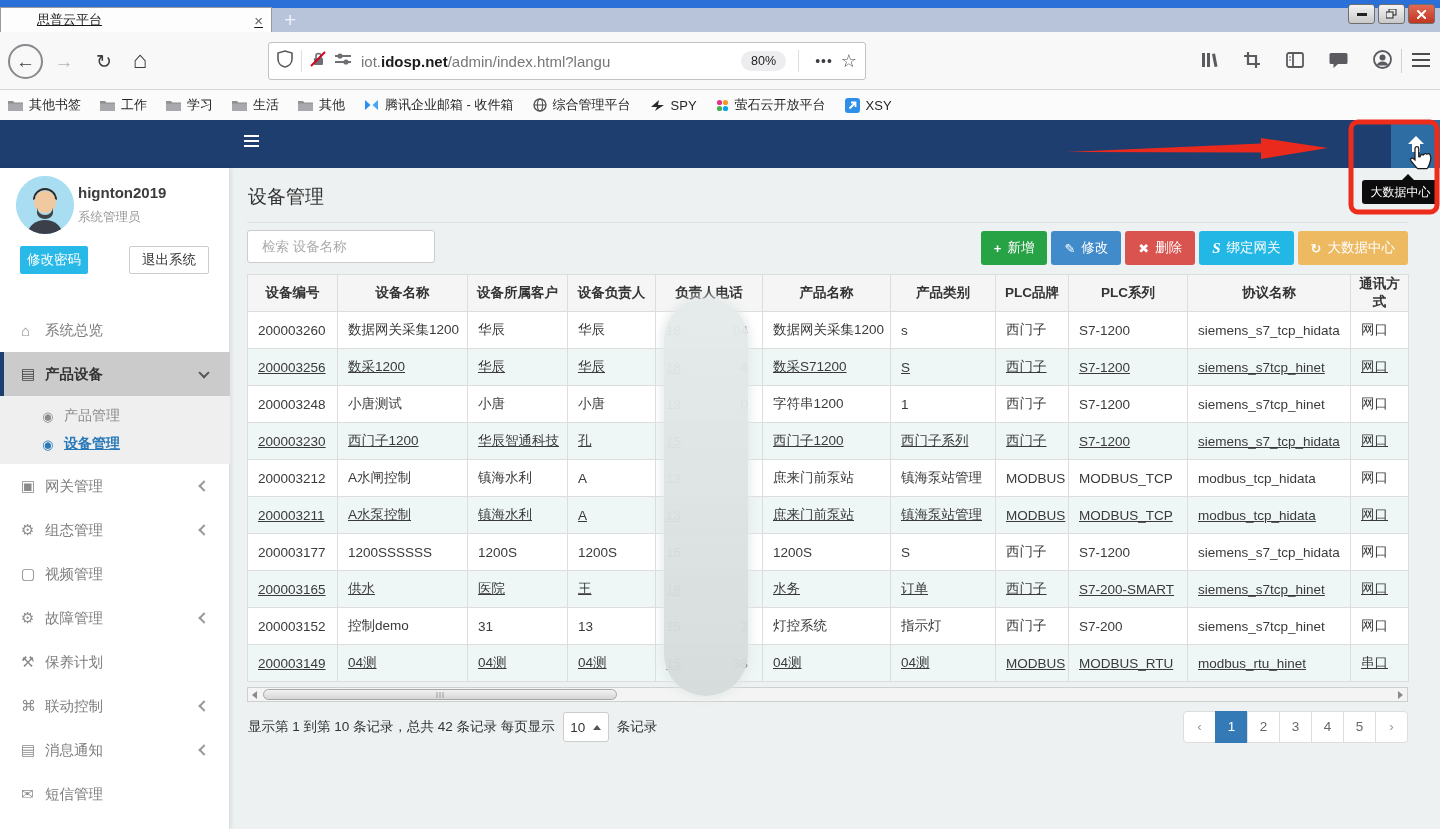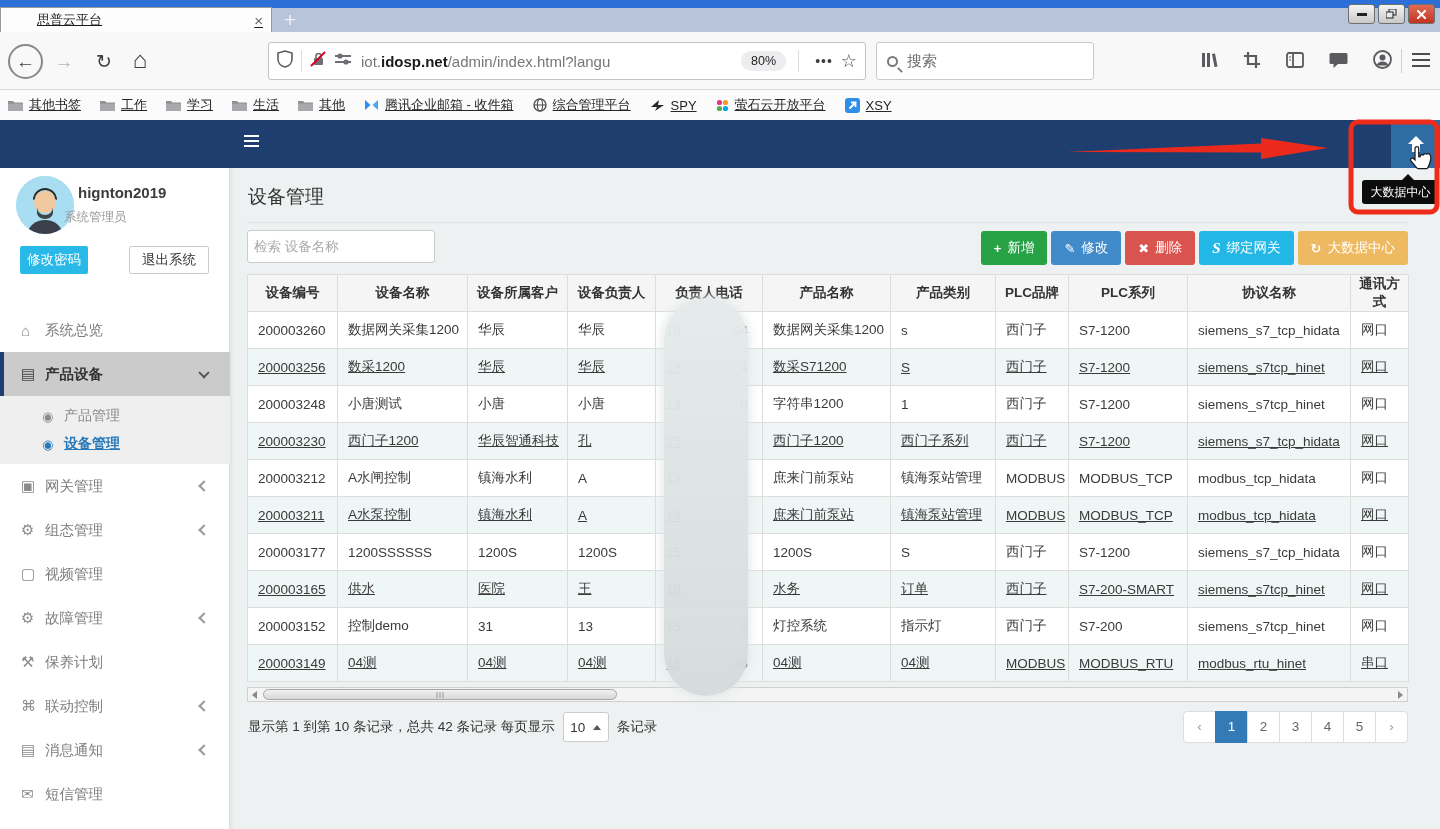--- a/index.html
+++ b/index.html
@@ -35,54 +35,54 @@
   .mag { width:11px; height:11px; border:2px solid #7a7a7e; border-radius:50%; position:relative; margin-right:9px; flex:none; }
   .mag::after { content:""; position:absolute; width:2px; height:6px; background:#7a7a7e; left:10px; top:9px; transform:rotate(-45deg); }
   .search-ph { font-size:15px; color:#6f6f73; }
   .tb-icons { position:absolute; right:48px; top:18px; display:flex; gap:25px; align-items:center; }
   .tb-icons svg { display:block; }
   .tb-sep { position:absolute; right:38px; top:17px; width:1px; height:24px; background:#d0d0d0; }
   .menu-icon { position:absolute; right:10px; top:21px; width:18px; }
   .menu-icon div { height:2px; background:#4c4c50; margin-bottom:4px; }
 
   .bmbar { position:absolute; left:0; top:90px; width:1440px; height:30px; background:#fbfbfb; display:flex; align-items:center; padding-left:8px; gap:19px; }
-  .bm { display:flex; align-items:center; gap:6px; font-size:13px; color:#262626; white-space:nowrap;text-decoration:underline; }
+  .bm { display:flex; align-items:center; gap:6px; font-size:13px; color:#262626; white-space:nowrap; }
   .bm svg { display:block; }
 
   
   .appnav { position:absolute; left:0; top:120px; width:1440px; height:48px; background:#1d3e6e; }
   .burger { position:absolute; left:244px; top:15px; width:15px; }
   .burger div { height:2px; background:#fff; margin-bottom:3px; }
   .nav-hl { position:absolute; right:0; top:0; width:49px; height:48px; background:#2e6da4; display:flex; align-items:center; justify-content:center; }
 
   
   .sidebar { position:absolute; left:0; top:168px; width:230px; height:661px; background:#fff; border-right:1px solid #d9dee1; box-shadow:2px 0 3px rgba(0,0,0,.06); }
   .avatar { position:absolute; left:16px; top:8px; width:58px; height:58px; border-radius:50%; overflow:hidden; background:#a9ddf2; }
   .uname { position:absolute; left:78px; top:16px; font-size:15px; font-weight:bold; color:#3c3c3c; }
-  .urole { position:absolute; left:64px; top:41px; font-size:12.5px; color:#9a9a9a; }
+  .urole { position:absolute; left:78px; top:41px; font-size:12.5px; color:#9a9a9a; }
   .btn-cyan { position:absolute; left:20px; top:78px; width:68px; height:28px; background:#29b9e8; color:#fff; font-size:13.5px; border:none; border-radius:2px; }
   .btn-white { position:absolute; left:129px; top:78px; width:80px; height:28px; background:#fff; color:#333; font-size:13.5px; border:1px solid #ccc; border-radius:2px; }
   .menu { position:absolute; left:0; top:140px; width:230px; }
   .mitem { position:relative; height:44px; display:flex; align-items:center; padding-left:21px; color:#7d7d7d; font-size:14.5px; }
   .mitem .mico { width:24px; font-size:15px; color:#8b8b8b; flex:none; }
   .mitem.active { background:#cbcbcb; border-left:4px solid #1d3e6e; padding-left:17px; color:#333; font-weight:bold; }
   .mitem.active .mico { color:#444; }
   .submenu { background:#efefef; padding:6px 0; }
   .sitem { position:relative; height:28px; display:flex; align-items:center; padding-left:42px; font-size:14px; color:#8b8b8b; }
   .sitem .mico { width:22px; font-size:13px; }
   .sitem.active { color:#2a7ab9; }
   .sitem.active span[data-name="submenu-label"] { text-decoration:underline; font-weight:bold; }
   .chev { position:absolute; right:22px; top:50%; width:8px; height:8px; border-right:2px solid #9a9a9a; border-bottom:2px solid #9a9a9a; }
   .chev.left { transform:translateY(-50%) rotate(135deg); }
   .chev.down { transform:translateY(-65%) rotate(45deg); border-color:#555; }
 
   
   .page-title { position:absolute; left:248px; top:184px; font-size:19px; color:#333; }
   .panel-line { position:absolute; left:247px; top:222px; width:1161px; border-top:1px solid #dde4e4; }
-  .dev-search { position:absolute; left:247px; top:230px; width:188px; height:33px; border:1px solid #ccc; border-radius:3px; padding:0 6px; font-size:13.5px; color:#333; background:#fff; font-family:inherit; }
+  .dev-search { position:absolute; left:247px; top:230px; width:188px; height:33px; border:1px solid #ccc; border-radius:3px; padding:0 14px; font-size:13.5px; color:#333; background:#fff; font-family:inherit; }
   .dev-search::placeholder { color:#aaa; }
   .actions { position:absolute; left:247px; top:231px; width:1161px; height:34px; display:flex; justify-content:flex-end; gap:4px; }
   .abtn { height:34px; border:none; border-radius:3px; color:#fff; font-size:13.5px; padding:0 13px; display:flex; align-items:center; gap:6px; font-family:inherit; }
   .abtn .aicon { font-size:13px; font-weight:bold; }
   .aicon.link { font-style:italic; font-family:"Liberation Serif","DejaVu Serif",serif; font-size:15px; }
 
   table.devices { position:absolute; left:247px; top:274px; width:1161px; border-collapse:collapse; table-layout:fixed; background:#fff; }
   .devices th { height:37px; background:#f5f5f5; border:1px solid #ddd; font-size:13.5px; color:#333; font-weight:bold; text-align:center; padding:0 4px; }
   .devices td { height:37px; border:1px solid #ddd; font-size:13.5px; color:#3a3a3a; padding:0 4px 0 10px; white-space:nowrap; overflow:hidden; }
   .devices tr.stripe td { background:#eff6f6;text-decoration:underline; }
@@ -166,24 +166,20 @@
             <line x1="0" y1="4" x2="16" y2="4" stroke="#6e6e73" stroke-width="2"></line>
             <circle cx="5" cy="4" r="2.6" fill="#6e6e73"></circle>
             <line x1="0" y1="10" x2="16" y2="10" stroke="#6e6e73" stroke-width="2"></line>
             <circle cx="11" cy="10" r="2.6" fill="#6e6e73"></circle>
           </svg></span>
       <span class="url-text" data-name="url-text"><span>iot.</span><b>idosp.net</b><span>/admin/index.html?langu</span></span>
       <span class="zoom-pill" data-name="zoom-level-badge">80%</span>
       <span class="sep" data-name="urlbar-separator-2"></span>
       <span class="dots" data-name="page-actions-icon">•••</span>
       <span class="star" data-name="bookmark-star-icon">☆</span>
-    </div>
-    <div class="searchbox" data-name="browser-search-box">
-      <span class="mag" data-name="search-icon"></span>
-      <span class="search-ph" data-name="search-placeholder">搜索</span>
     </div>
     <div class="tb-icons" data-name="toolbar-icons">
       <span data-name="library-icon">
           <svg width="18" height="18" viewBox="0 0 18 18">
             <rect x="2" y="2" width="3" height="14" fill="#5a5a5f"></rect>
             <rect x="7" y="2" width="3" height="14" fill="#5a5a5f"></rect>
             <path d="M12 3 L15 2.4 L17.5 15.4 L14.5 16 Z" fill="#5a5a5f"></path>
           </svg>
         </span>
       <span data-name="screenshot-crop-icon">

